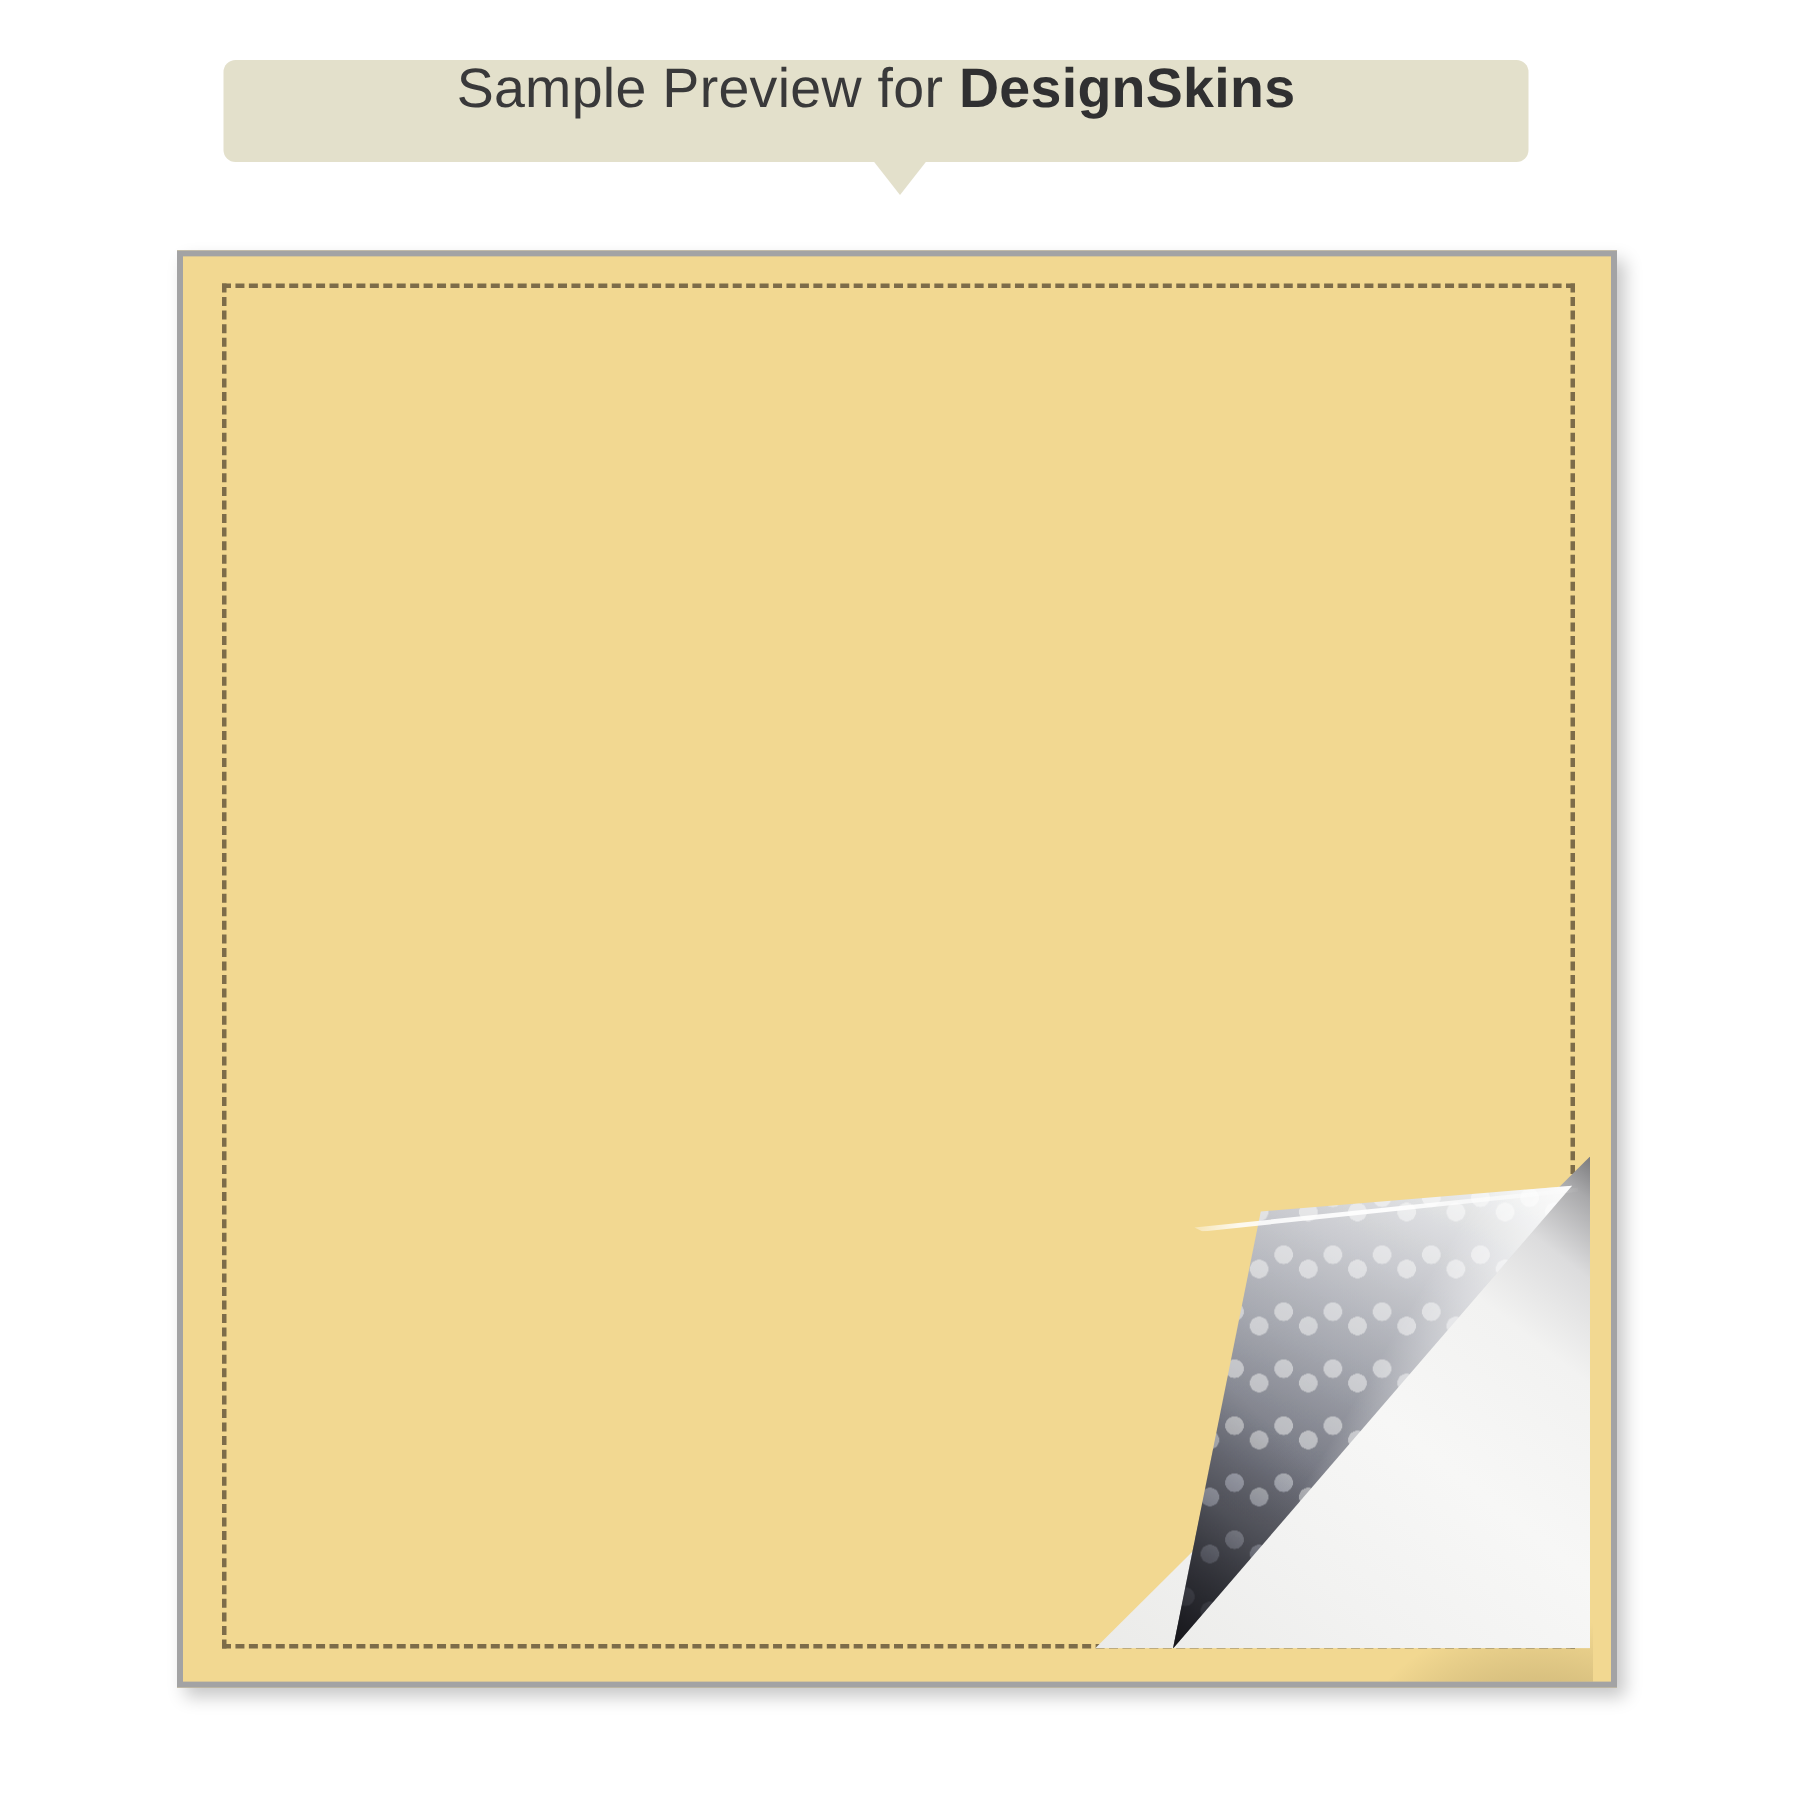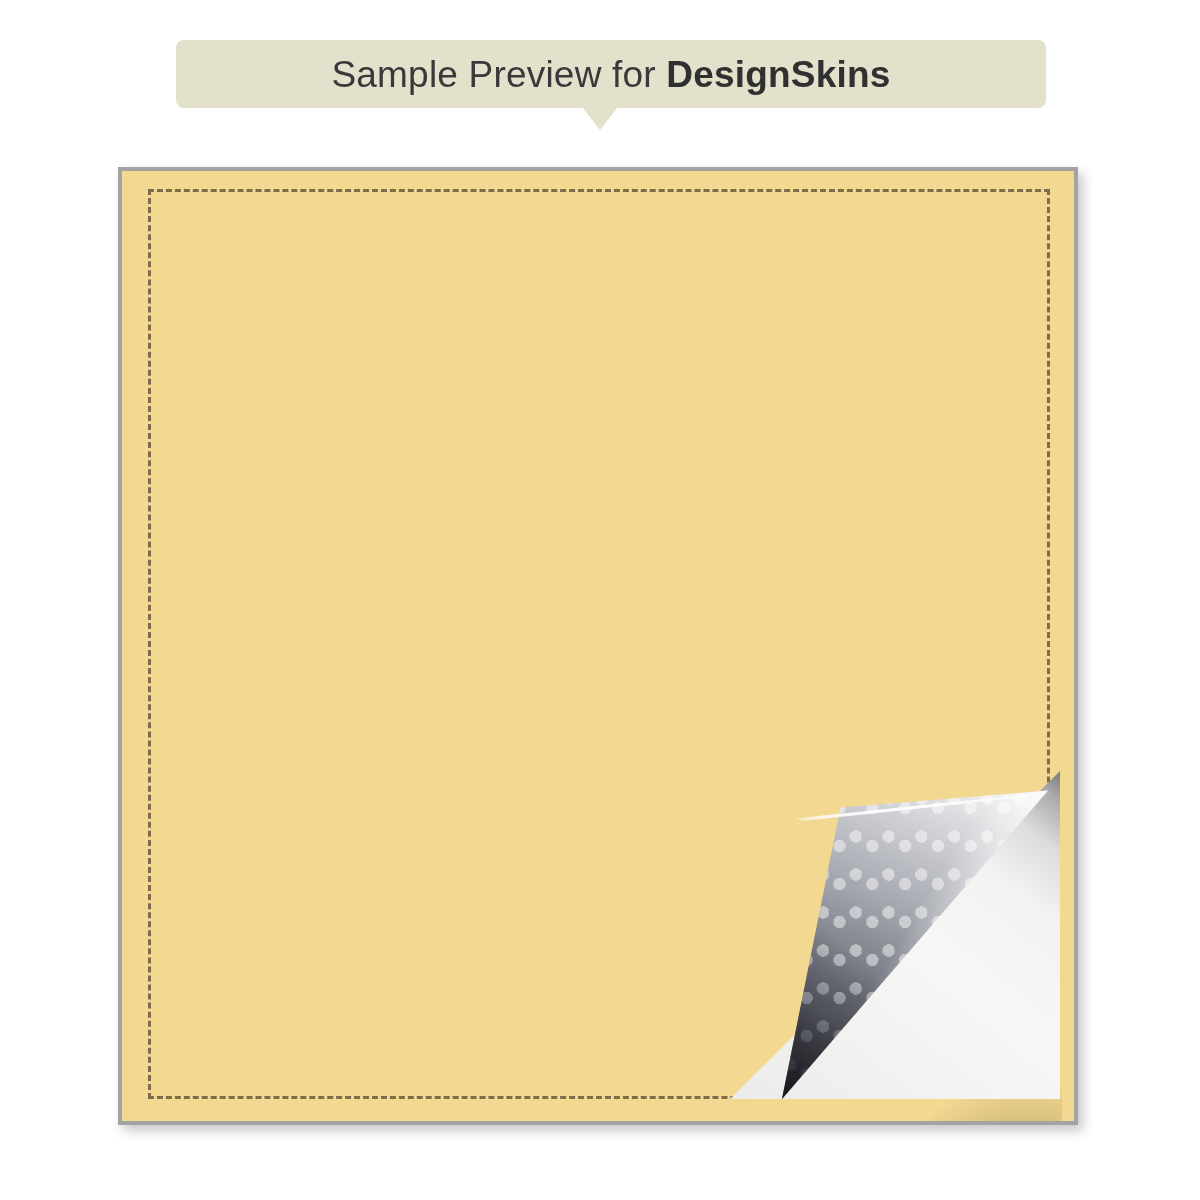--- a/index.html
+++ b/index.html
@@ -16,28 +16,28 @@
   #stage {
     position: relative;
     width: 1200px;
     height: 1200px;
     background: #ffffff;
   }
 
   
   #banner {
     position: absolute;
-    left: 176px;
+    left: 149px;
     top: 40px;
     width: 870px;
     height: 68px;
     background: #e3e0cb;
     border-radius: 8px;
     display: flex;
-    align-items: center;
+    align-items: flex-start;
     justify-content: center;
   }
 
   #banner-text {
     font-size: 37px;
     font-weight: 300;
     color: #39393a;
     letter-spacing: 0.2px;
     white-space: nowrap;
     line-height: 1;

